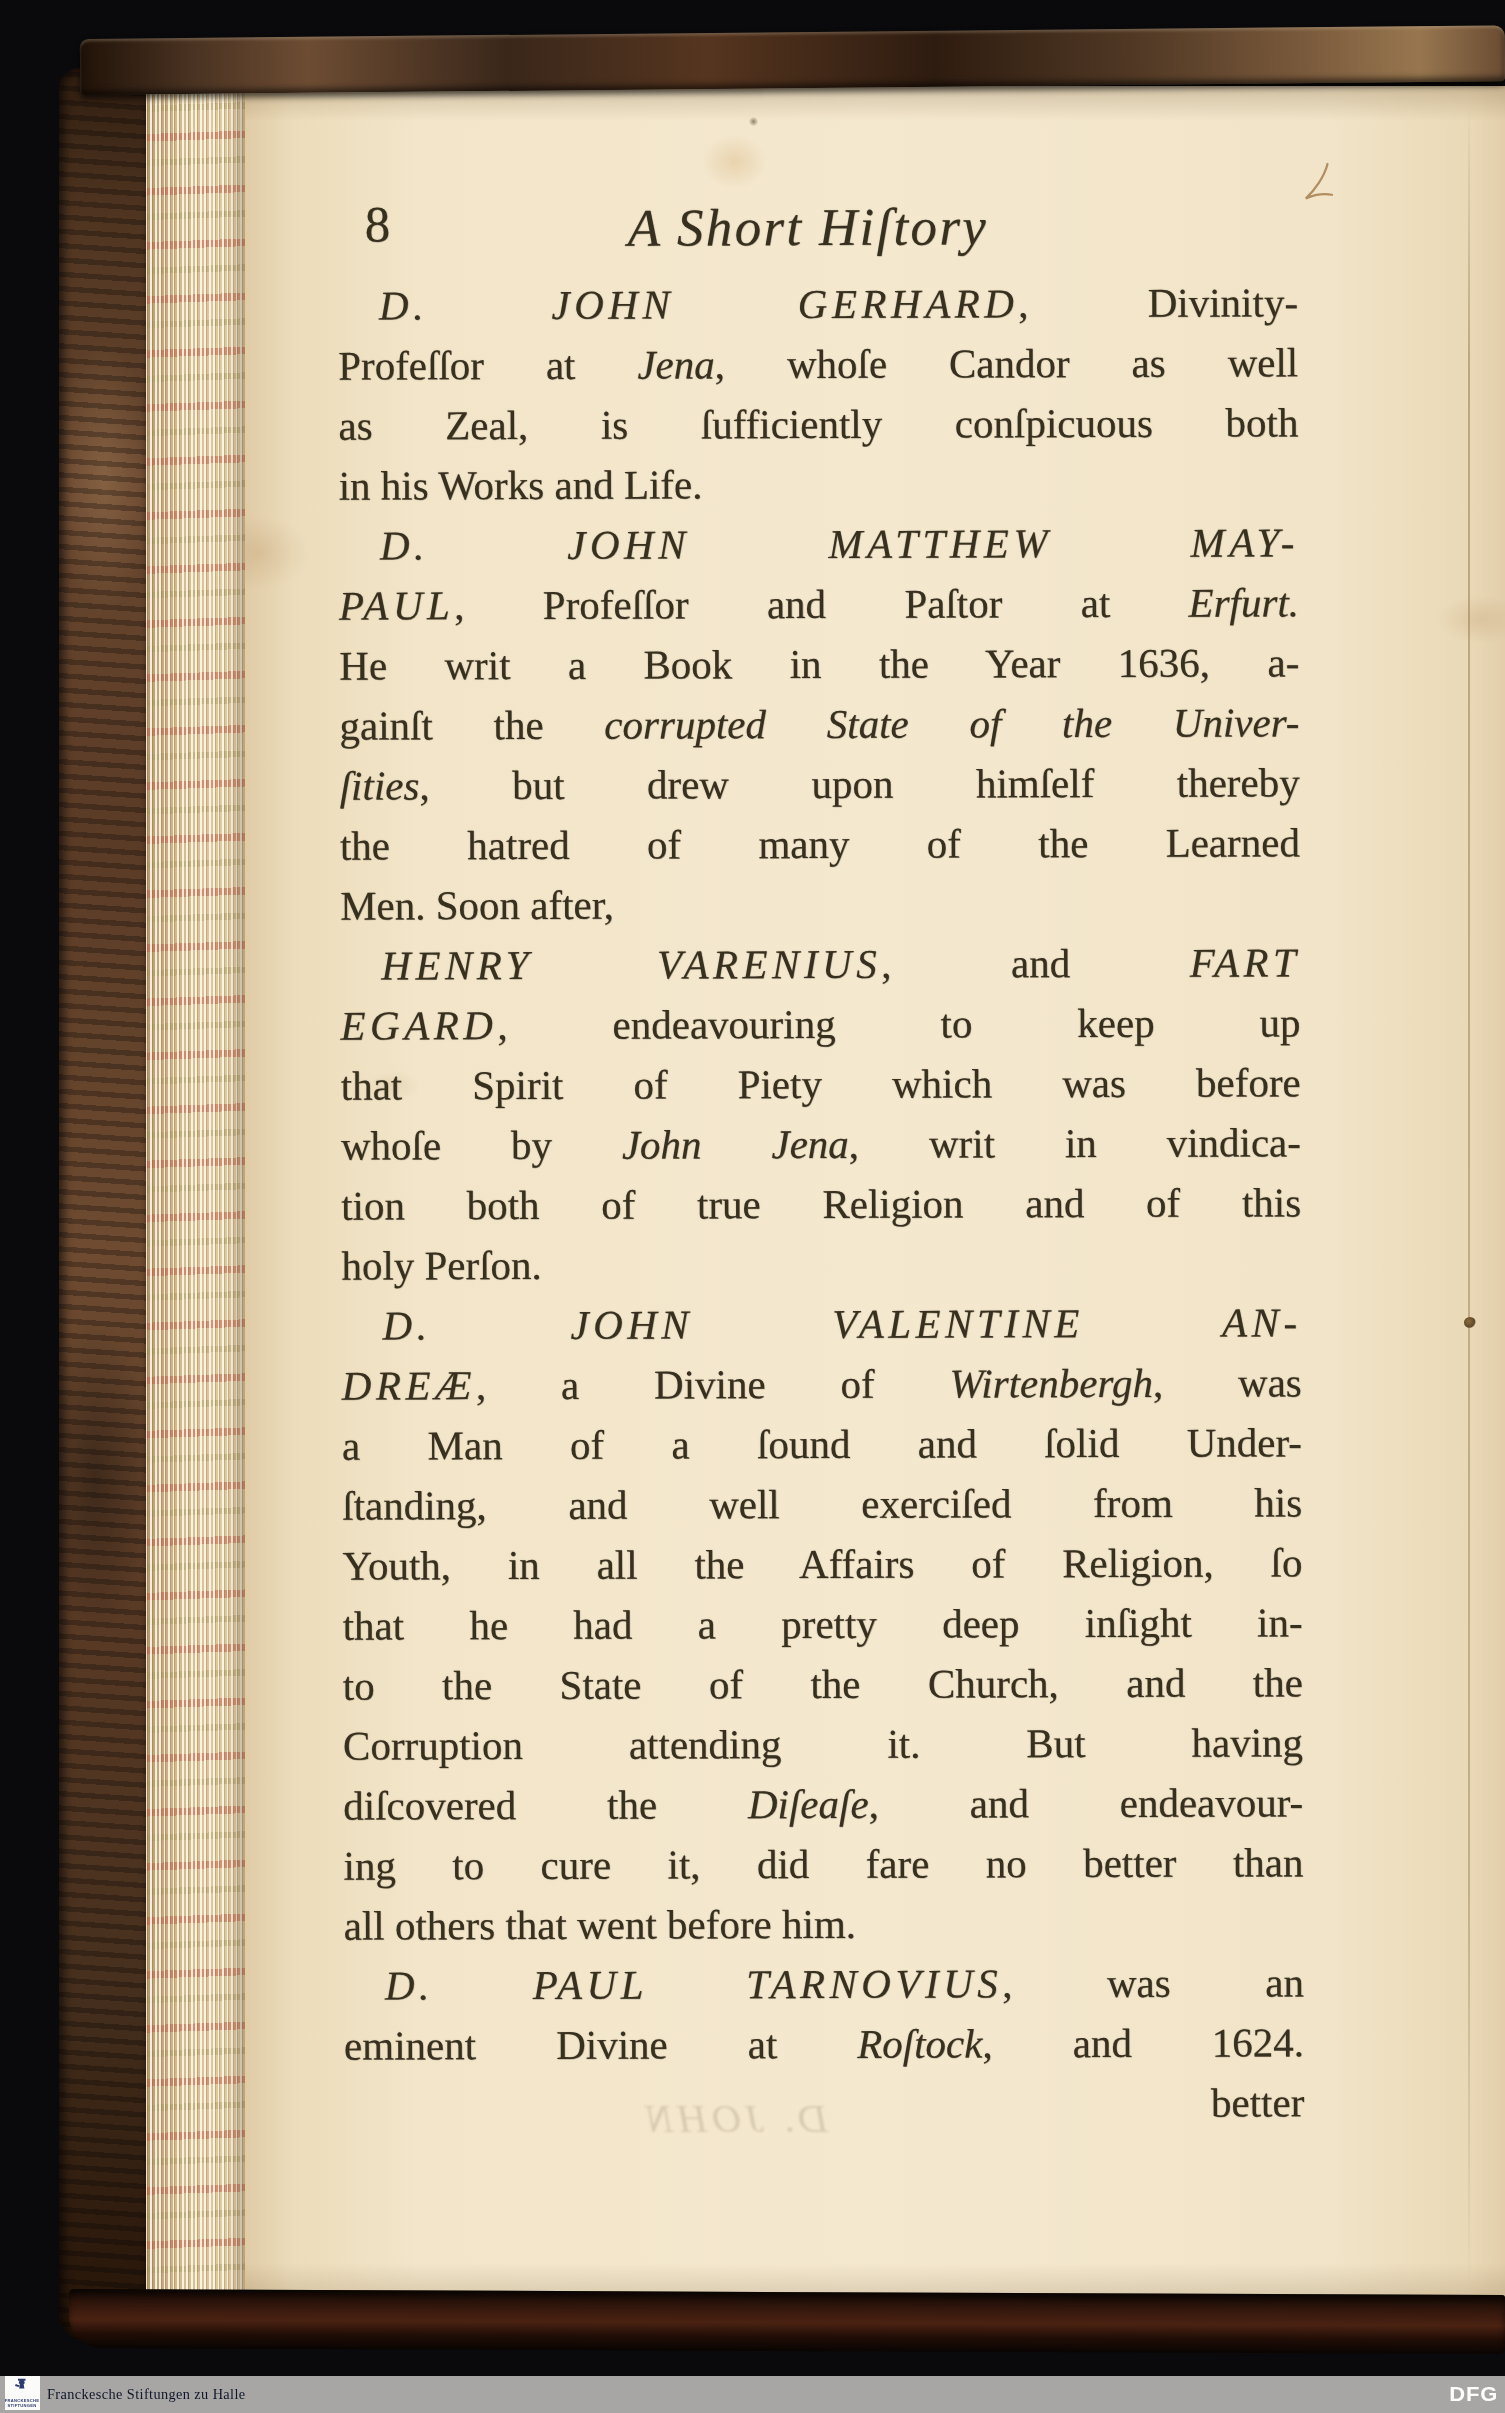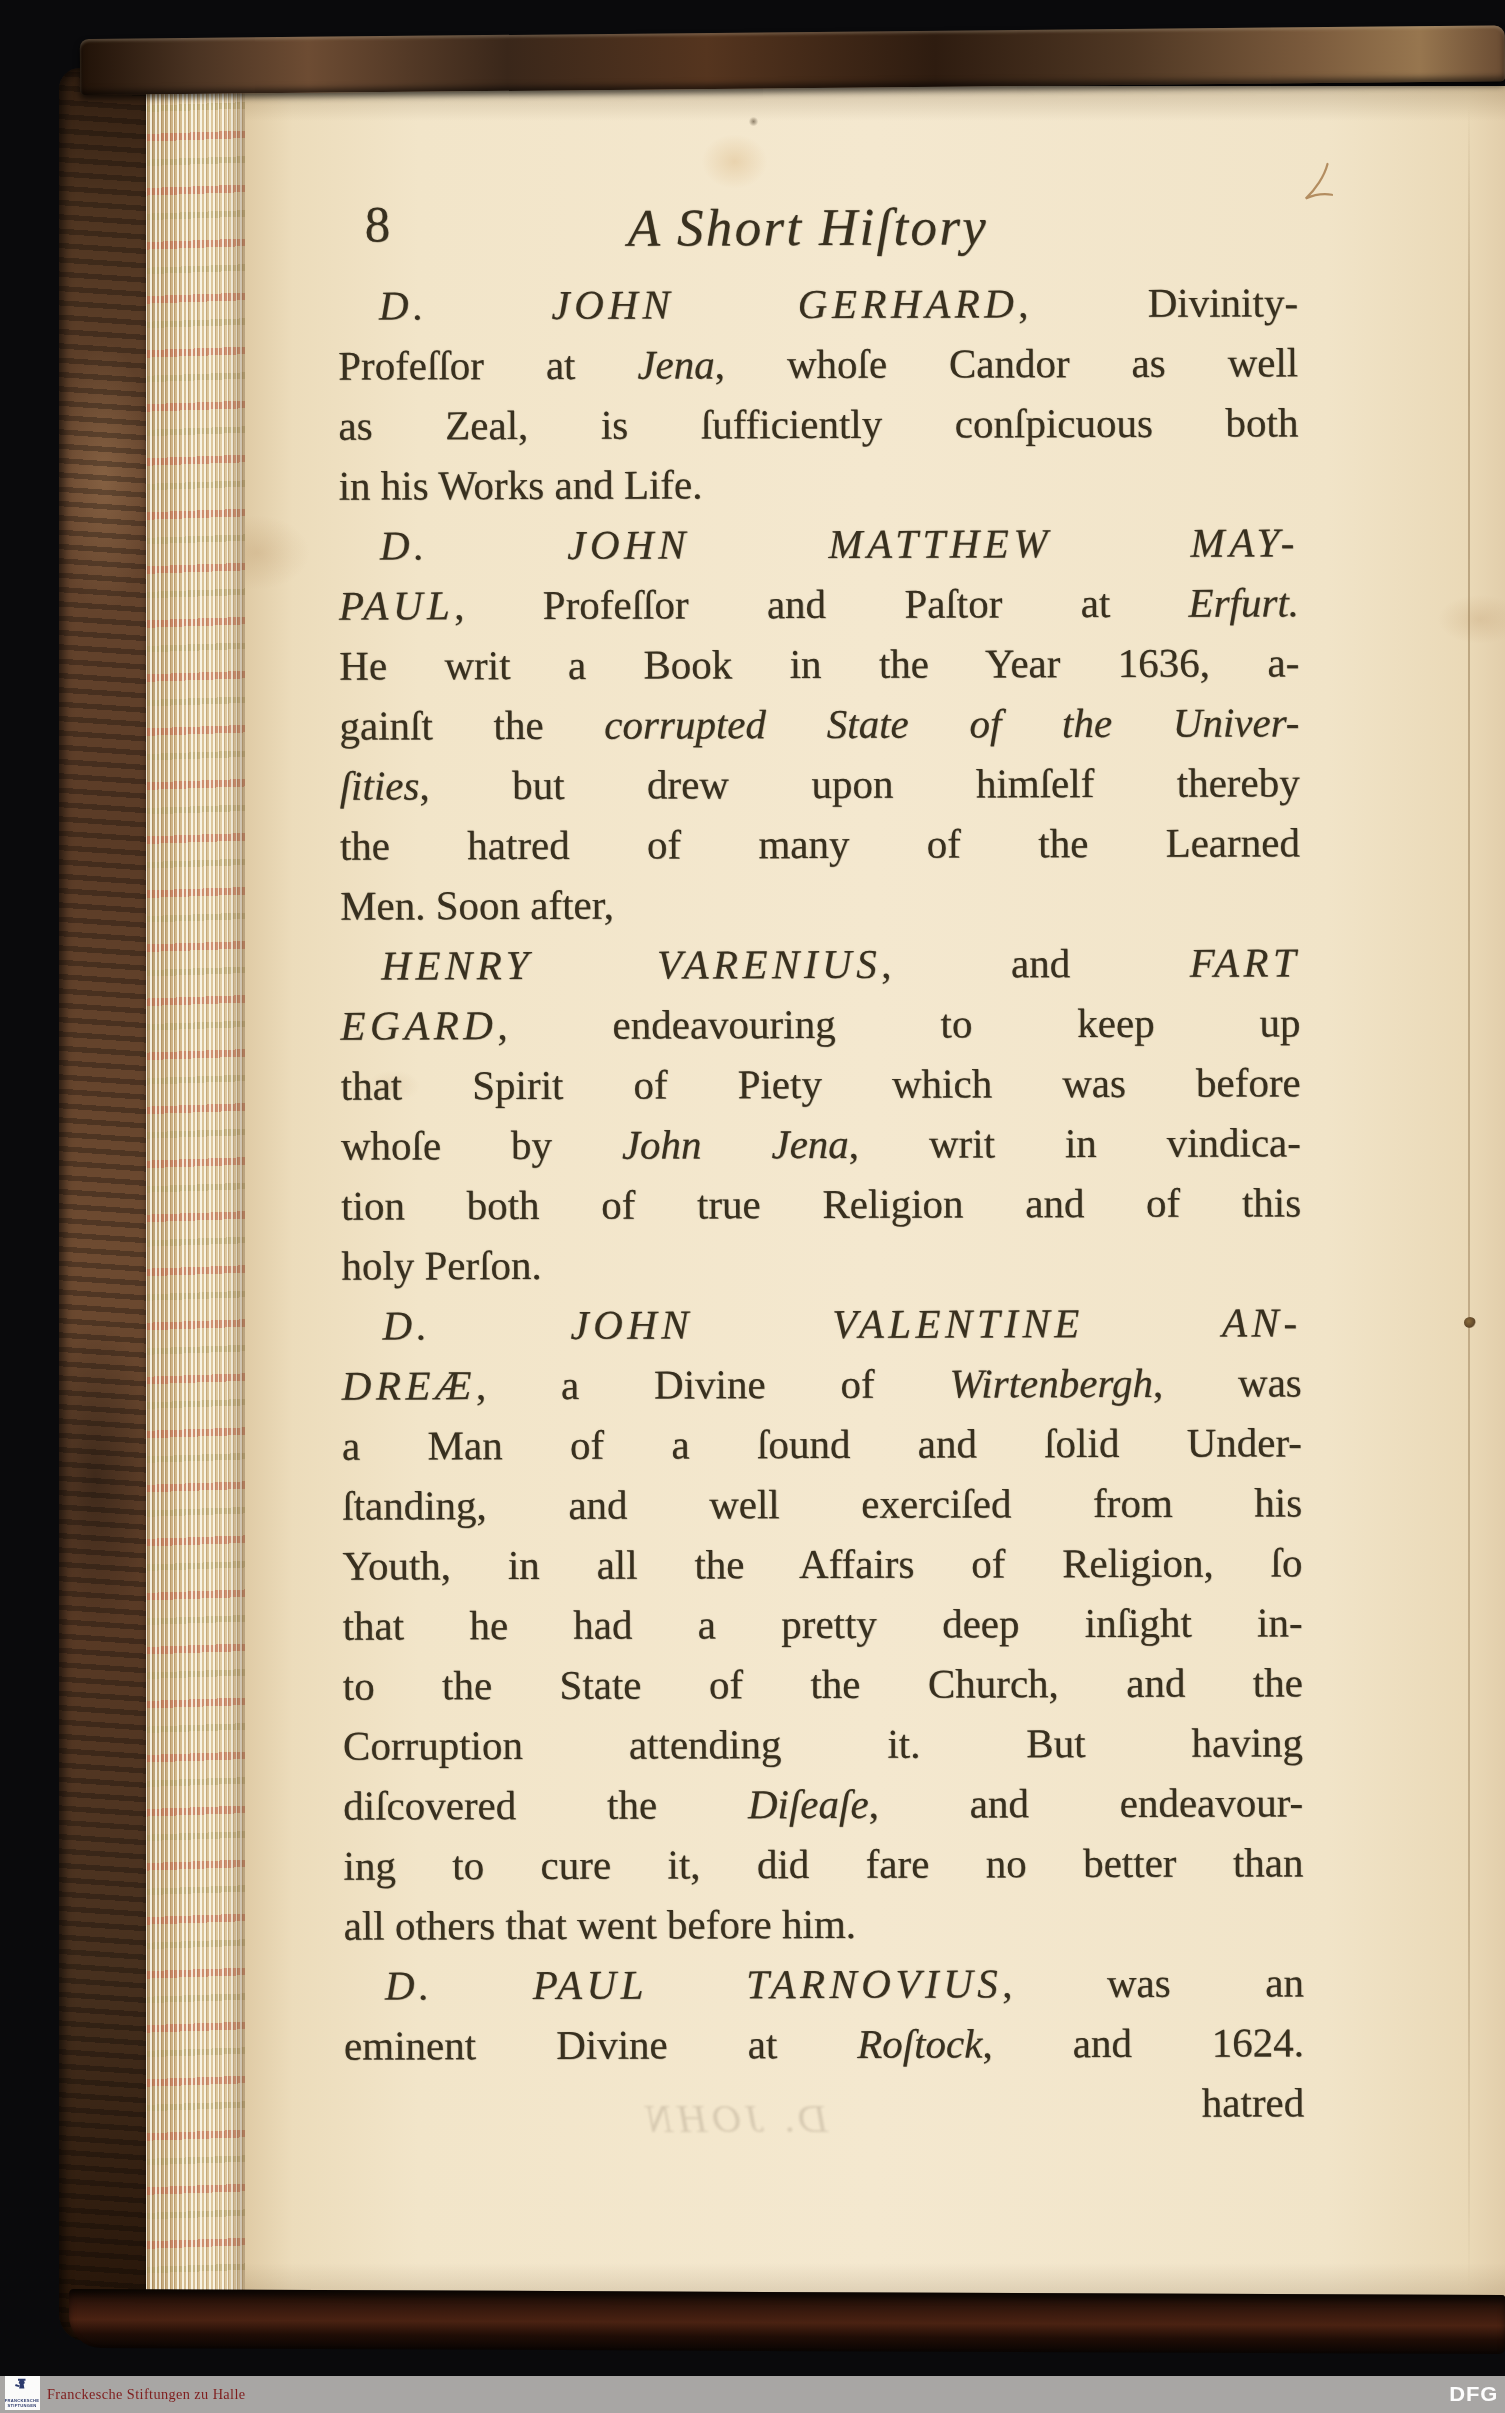--- a/index.html
+++ b/index.html
@@ -101,21 +101,21 @@
     padding-top:2.3px;box-sizing:border-box;
   }
   .logo-text{
     font-family:"Liberation Sans","DejaVu Sans",sans-serif;
     font-size:4.1px;line-height:4.9px;letter-spacing:0.3px;font-weight:700;
     color:#2c3a6d;text-align:center;white-space:nowrap;
   }
   .footer-label{
     position:absolute;left:47px;bottom:9.8px;z-index:7;
     font-family:"Liberation Serif","DejaVu Serif",serif;
-    font-size:14.3px;letter-spacing:0.4px;color:#7f1d1d;
+    font-size:14.3px;letter-spacing:0.4px;color:#0f172a;
   }
   .dfg{
     position:absolute;right:6.8px;bottom:6px;z-index:7;
     font-family:"Liberation Sans","DejaVu Sans",sans-serif;
     font-weight:800;font-size:22px;letter-spacing:0.8px;color:#fdfdfd;
     transform:scaleY(.95);
   }
 </style>
 </head>
 <body>
@@ -164,21 +164,21 @@
         <div class="line just"><span class="rm">ſtanding, and well exerciſed from his</span></div>
         <div class="line just"><span class="rm">Youth, in all the Affairs of Religion, ſo</span></div>
         <div class="line just"><span class="rm">that he had a pretty deep inſight in-</span></div>
         <div class="line just"><span class="rm">to the State of the Church, and the</span></div>
         <div class="line just"><span class="rm">Corruption attending it. But having</span></div>
         <div class="line just"><span class="rm">diſcovered the </span><span class="it">Diſeaſe</span><span class="rm">, and endeavour-</span></div>
         <div class="line just"><span class="rm">ing to cure it, did fare no better than</span></div>
         <div class="line left"><span class="rm">all others that went before him.</span></div>
         <div class="line just ind"><span class="sp">D. PAUL TARNOVIUS</span><span class="rm">, was an</span></div>
         <div class="line just"><span class="rm">eminent Divine at </span><span class="it">Roſtock</span><span class="rm">, and 1624.</span></div>
-        <div class="line right"><span class="rm">hatred</span></div>
+        <div class="line right"><span class="rm">better</span></div>
       </div>
   </div>
 </div>
 
 <div class="board-top"></div>
 <div class="board-bottom"></div>
 
 <div class="footer-bar">
   <div class="logo-box">
     <span>

